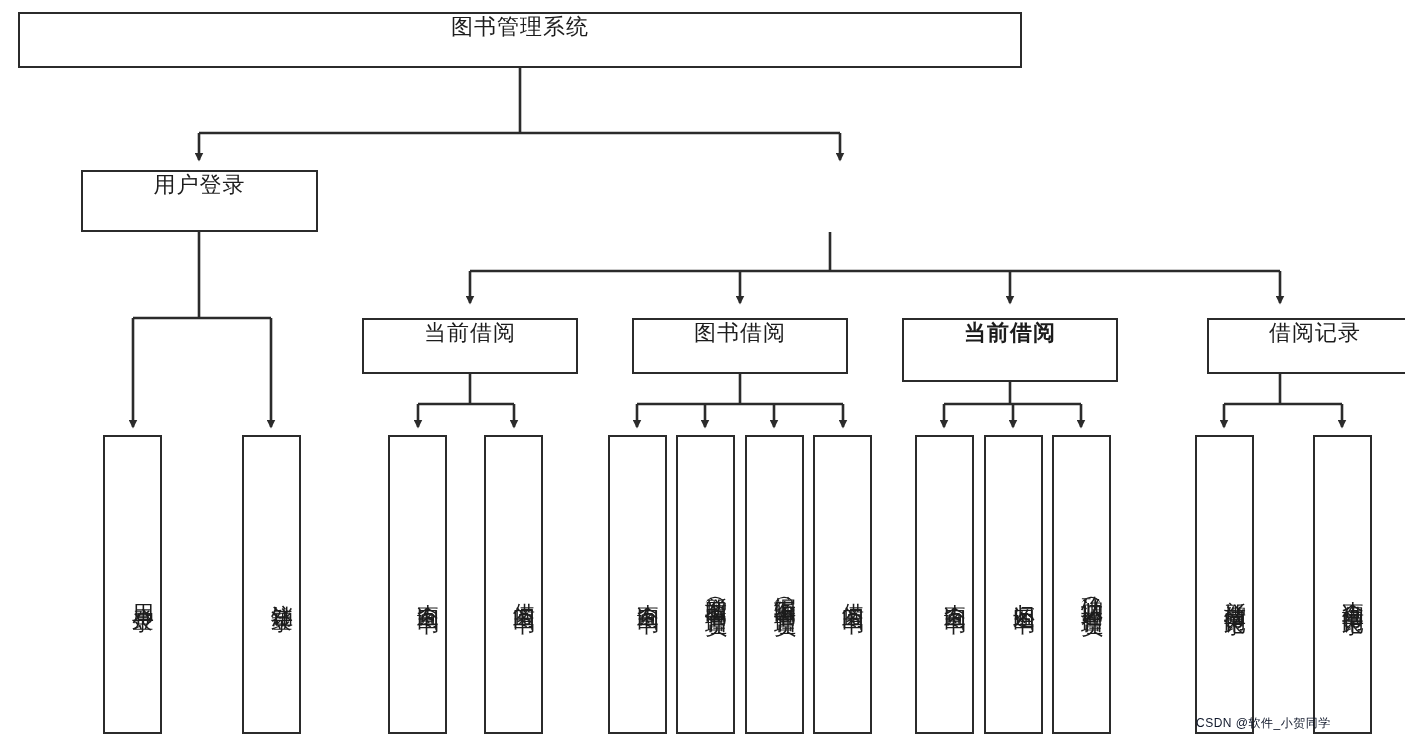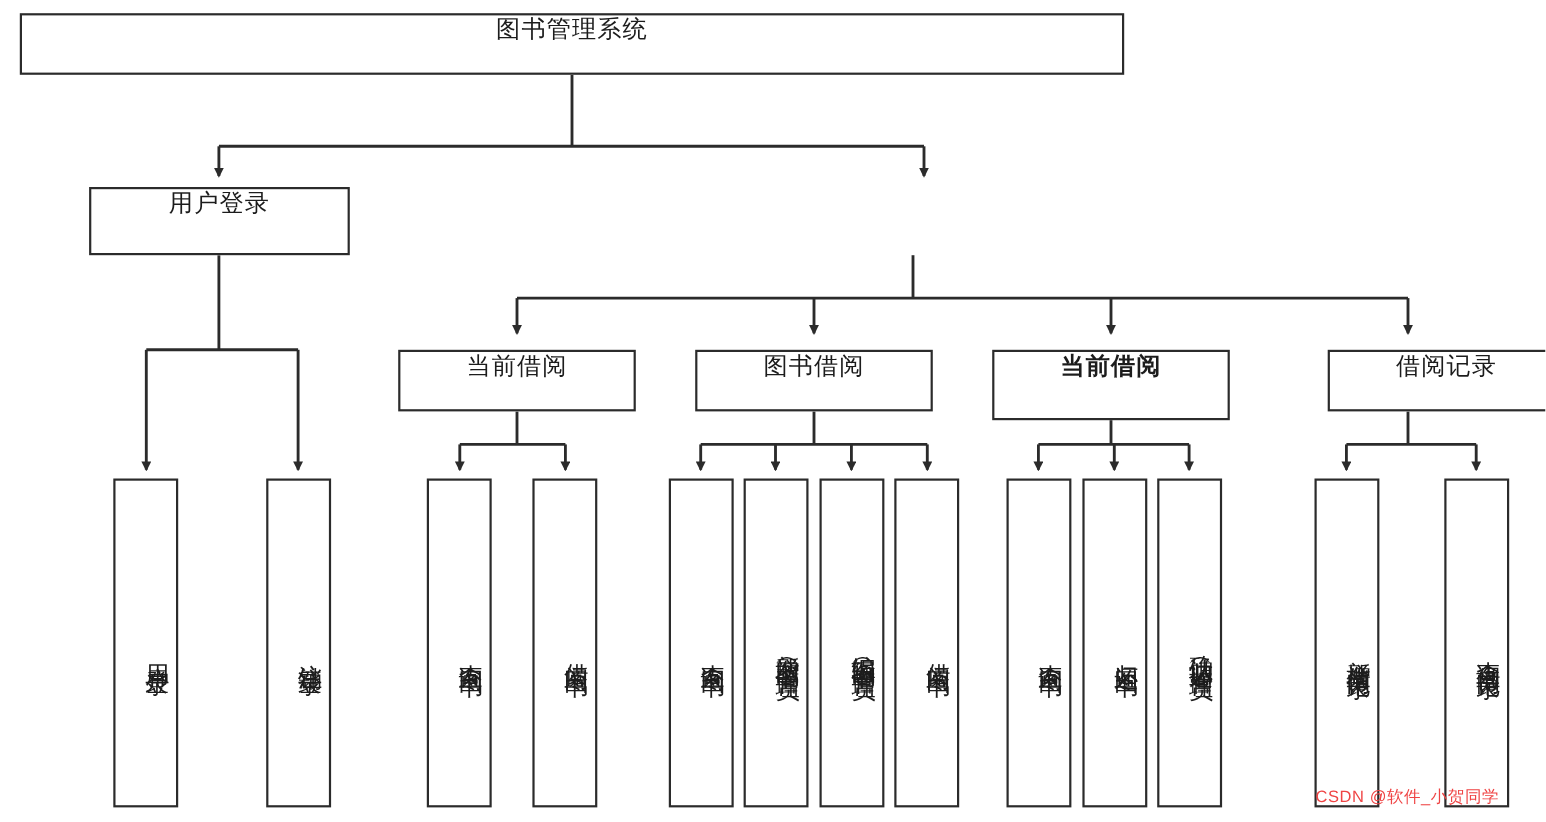--- a/index.html
+++ b/index.html
@@ -52,22 +52,22 @@
     padding-top: 14px;
   }
   .node.vert .vtext {
     writing-mode: vertical-rl;
     text-orientation: upright;
     display: block;
     white-space: nowrap;
   }
   .watermark {
     position: absolute;
-    color: #ef4444;
-    font-size: 15px;
+    color: #0f172a;
+    font-size: 12px;
     letter-spacing: 0.5px;
     white-space: nowrap;
     user-select: none;
   }
 </style>
 </head>
 <body>
 
 <div id="canvas">
 

